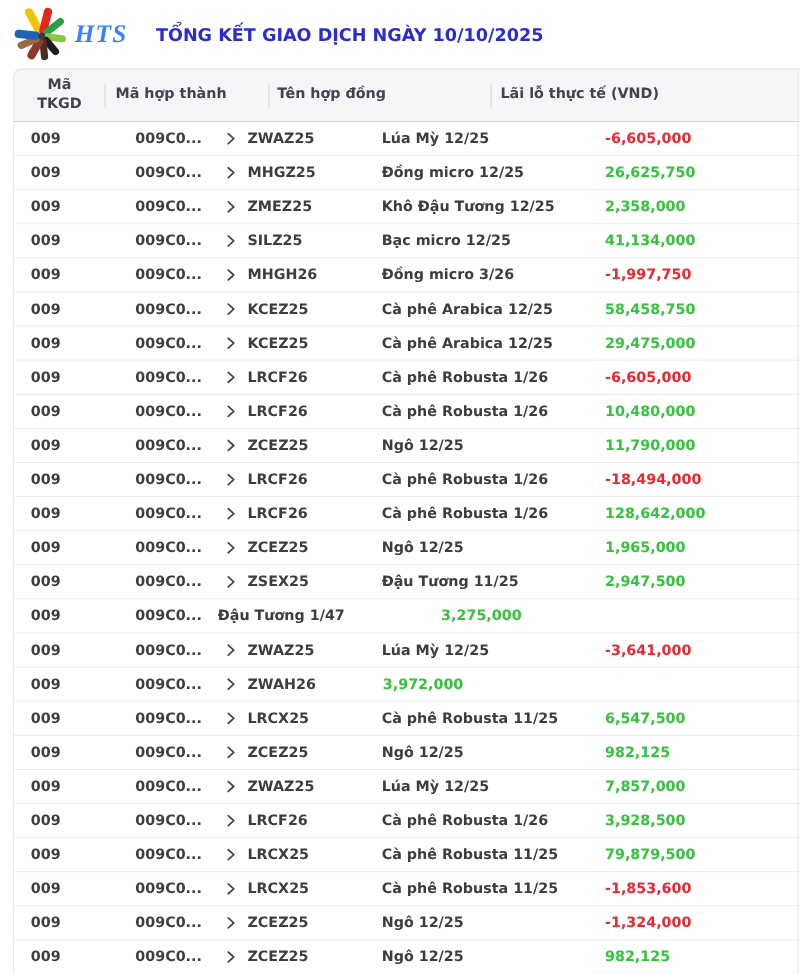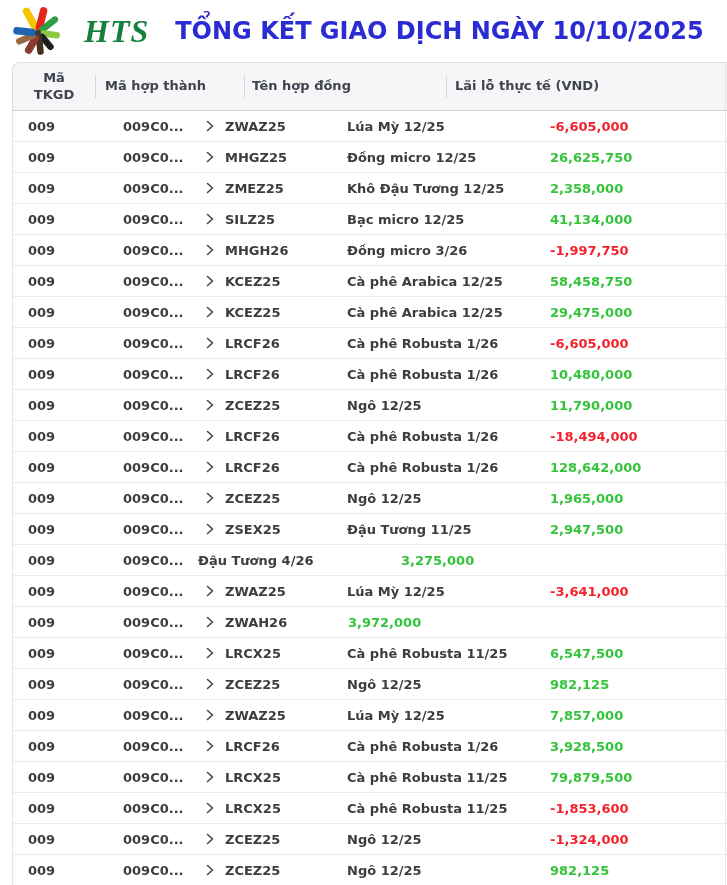--- a/index.html
+++ b/index.html
@@ -11,24 +11,24 @@
   body{
     width:727px; height:885px; overflow:hidden; background:#fff;
     font-family:"DejaVu Sans","Liberation Sans",sans-serif;
     position:relative;
   }
   
   .page-header{ position:absolute; top:0; left:0; height:62px; display:flex; align-items:center; }
   .logo-wrap{ display:flex; align-items:center; margin-left:10px; }
   .hts-text{
     font-family:"Liberation Serif","DejaVu Serif",serif; font-style:italic; font-weight:700;
-    font-size:32px; color:#15803d; margin-left:18px; letter-spacing:1px;
+    font-size:23px; color:#3b82f6; margin-left:2px; letter-spacing:1px;
   }
   .page-title{
-    margin:0 0 0 26px; font-size:24px; font-weight:700; color:var(--title);
+    margin:0 0 0 26px; font-size:16px; font-weight:700; color:var(--title);
     letter-spacing:0px; white-space:nowrap;
   }
   
   .table-wrap{ position:absolute; left:12px; top:62px; width:760px; }
   .thead{
     display:flex; height:49px; background:#f6f6f8;
     border:1px solid var(--border); border-bottom:1px solid #cfd3d8;
     border-radius:8px 8px 0 0;
   }
   .th{
@@ -306,21 +306,21 @@
       </span>
       <span class="code">ZSEX25</span>
     </div>
     <div class="td c4">Đậu Tương 11/25</div>
     <div class="td c5 pos">2,947,500</div>
   </div>
 
   <div class="tr">
     <div class="td c1">009</div>
     <div class="td c2">009C0...</div>
-    <div class="td c4">Đậu Tương 4/26</div>
+    <div class="td c4">Đậu Tương 1/47</div>
     <div class="td c5 pos">3,275,000</div>
   </div>
 
   <div class="tr">
     <div class="td c1">009</div>
     <div class="td c2">009C0...</div>
     <div class="td c3">
       <span class="expand">
         <svg width="12" height="12" viewBox="0 0 12 12">
               <path d="M3.5 1.5 L8.5 6 L3.5 10.5" fill="none" stroke="#44464a" stroke-width="1.6" stroke-linecap="round" stroke-linejoin="round"></path>

